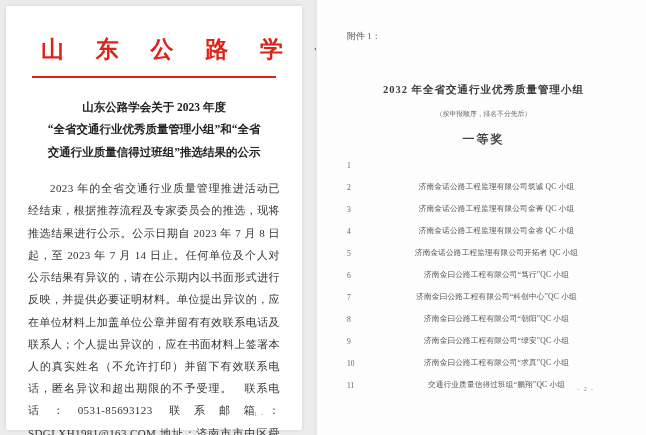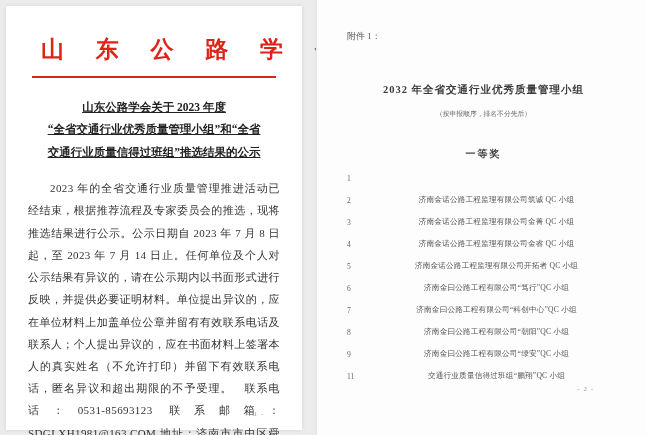--- a/index.html
+++ b/index.html
@@ -23,21 +23,21 @@
   
   .org-header{
     color:var(--red);font-weight:bold;font-size:23px;
     text-align:center;letter-spacing:13px;text-indent:13px;
     margin-top:14px;white-space:nowrap;
     font-family:"Liberation Serif","DejaVu Serif",serif;
   }
   .red-rule{border:none;border-top:2px solid var(--red);margin:11px 4px 0 4px;}
   .doc-title{
     margin-top:18px;text-align:center;font-weight:bold;
-    font-size:11.5px;line-height:1.95;color:#222;text-decoration:underline;
+    font-size:11.5px;line-height:1.95;color:#222;
   }
   .body-text{
     margin-top:14px;font-size:11px;line-height:2.02;color:#333;
     text-align:justify;text-indent:2em;letter-spacing:0.4px;
   }
   .attachments{margin-top:24px;font-size:9.6px;color:#333;line-height:2.1;}
   .attachments .row{display:flex;}
   .attachments .lbl{flex:0 0 auto;margin-left:2.5em;}
   .attachments .items{flex:1;}
   .attachments .items div{white-space:nowrap;}
@@ -49,22 +49,22 @@
   
   .attach-ref{font-size:9px;color:#555;}
   .list-title{
     margin-top:40px;text-align:center;font-weight:bold;
     font-size:10.5px;color:#3c3c3c;letter-spacing:1px;
   }
   .list-subtitle{
     margin-top:12px;text-align:center;font-size:6.8px;color:#666;
   }
   .award-heading{
-    margin-top:28px;text-align:center;font-weight:bold;
-    font-size:10px;color:#444;letter-spacing:2px;
+    margin-top:12px;text-align:center;font-weight:bold;
+    font-size:12px;color:#444;letter-spacing:2px;
   }
   .entries{margin-top:6px;}
   .entry-row{
     display:flex;align-items:center;height:22px;
     font-size:7.6px;color:#555;
   }
   .entry-no{flex:0 0 26px;text-align:left;color:#666;}
   .entry-name{flex:1;text-align:center;white-space:nowrap;letter-spacing:0.2px;}
 </style>
 </head>
@@ -135,20 +135,24 @@
       <div class="entry-row">
         <span class="entry-no">8</span>
         <span class="entry-name">济南金曰公路工程有限公司“朝阳”QC 小组</span>
       </div>
 
       <div class="entry-row">
         <span class="entry-no">9</span>
         <span class="entry-name">济南金曰公路工程有限公司“绿安”QC 小组</span>
       </div>
 
+      <div class="entry-row">
+        <span class="entry-no">10</span>
+        <span class="entry-name">济南金曰公路工程有限公司“求真”QC 小组</span>
+      </div>
 
       <div class="entry-row">
         <span class="entry-no">11</span>
         <span class="entry-name">交通行业质量信得过班组“鹏翔”QC 小组</span>
       </div>
     </div>
   <div class="pageno pageno-right">- 2 -</div>
 </div>
 
 </body></html>

